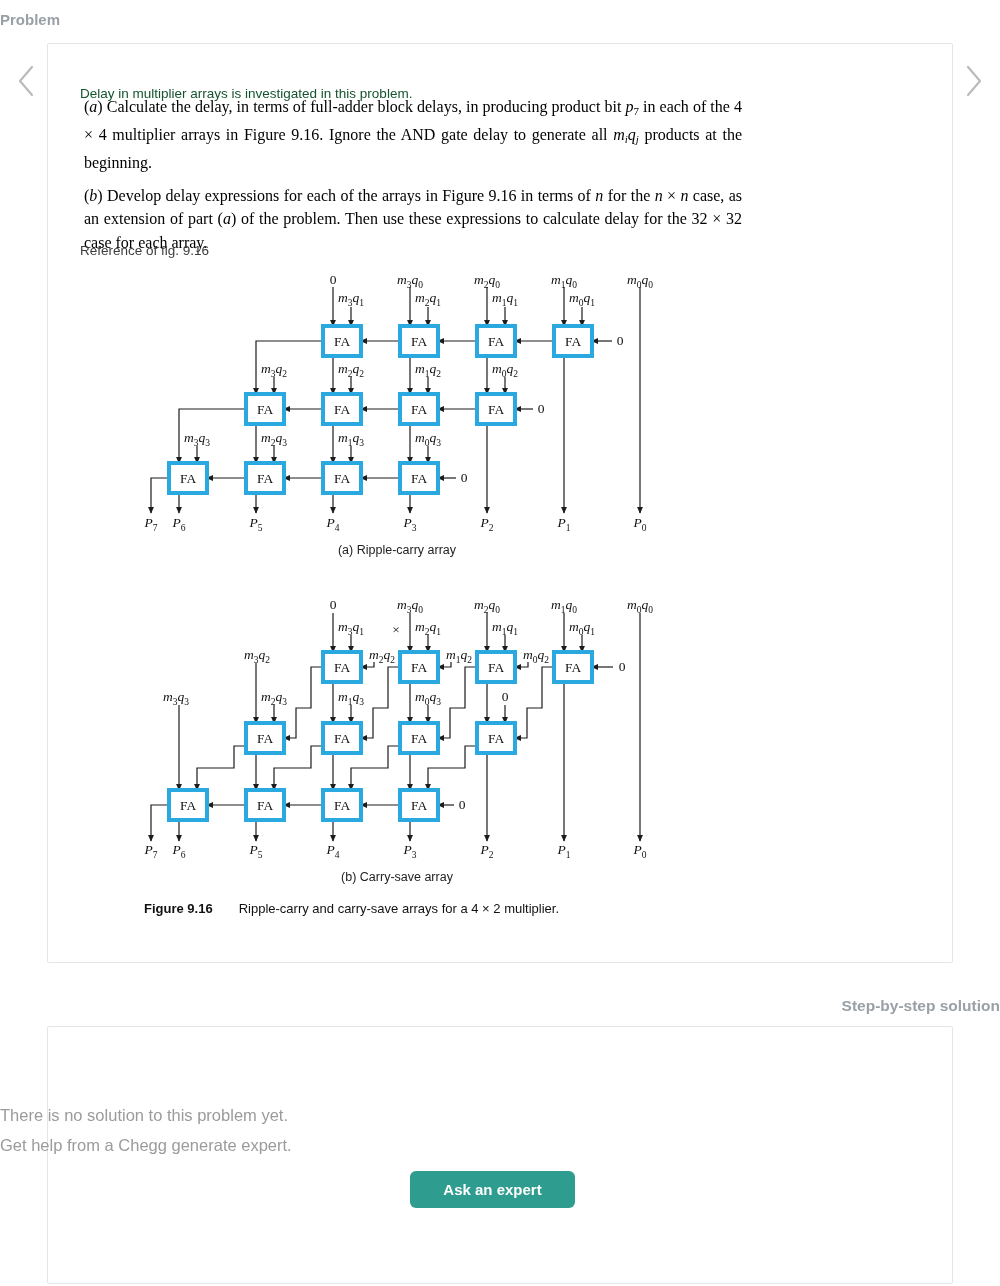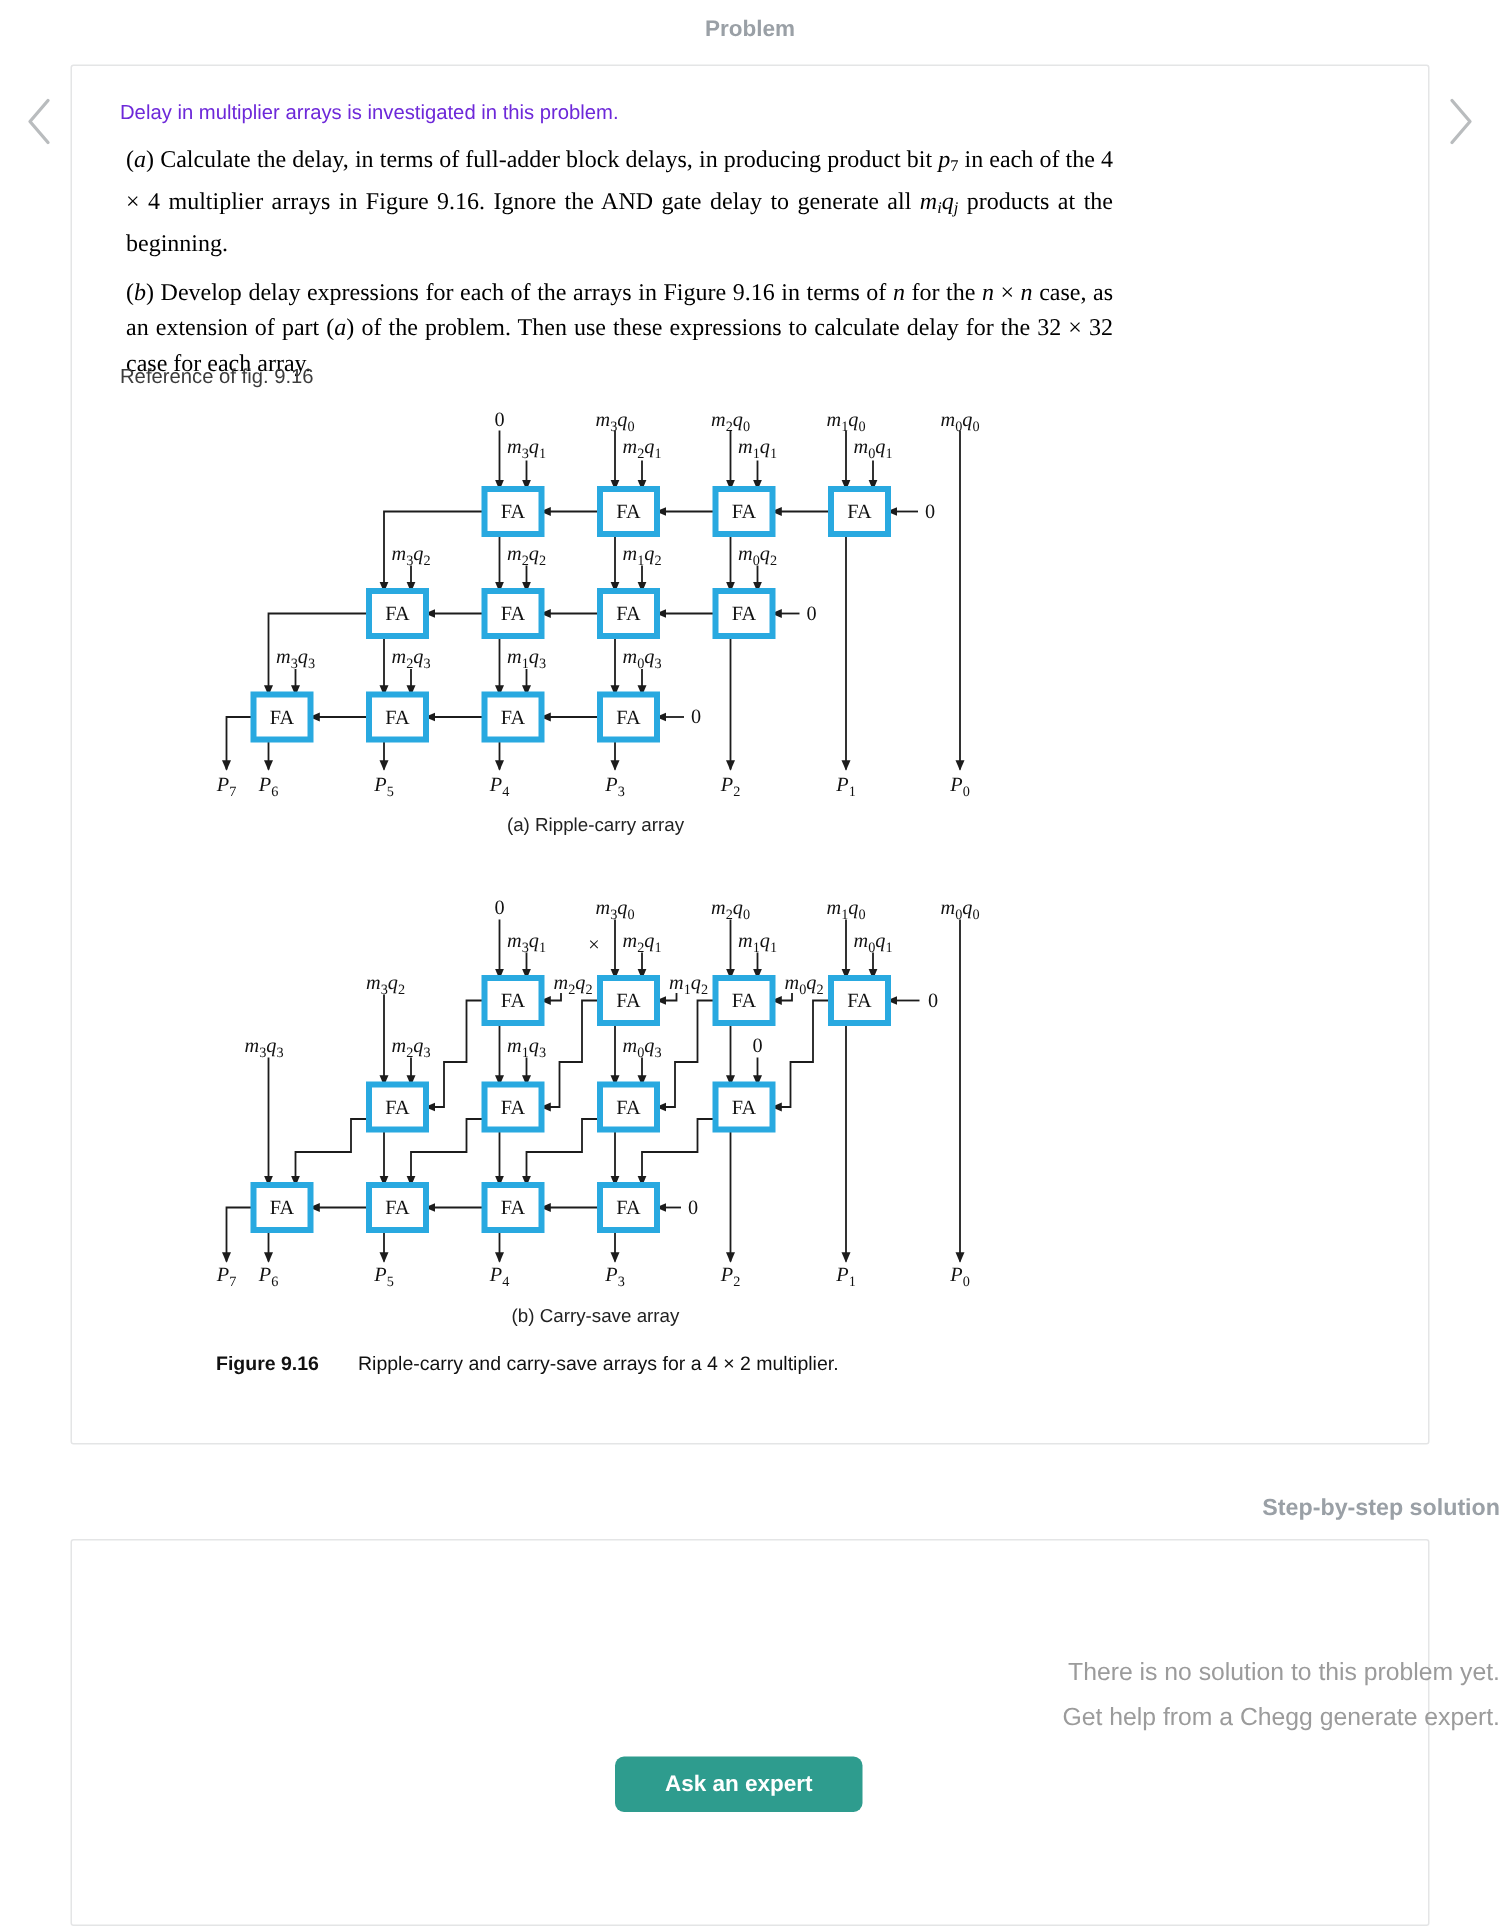--- a/index.html
+++ b/index.html
@@ -1,41 +1,41 @@
 <!DOCTYPE html>
 <html><head>
 <meta charset="utf-8">
 <style>
   html,body{margin:0;padding:0;background:#fff}
   body{width:1000px;height:1286px;position:relative;font-family:"Liberation Sans",sans-serif;color:#1a1a1a;overflow:hidden}
-  .page-header{position:absolute;top:11px;left:0;width:100%;text-align:center;font-size:15px;font-weight:bold;color:#9aa0a6}
+  .page-header{position:absolute;top:11px;left:0;width:100%;text-align:left;font-size:15px;font-weight:bold;color:#9aa0a6}
   .chev{position:absolute;top:63px;width:26px;height:36px;background:none;border:none;padding:0;cursor:pointer}
   .chev svg{stroke:#b9bcbe;stroke-width:2.2;fill:none;stroke-linecap:round;stroke-linejoin:round}
   .chev-left{left:13px}
   .chev-right{left:961px}
   .card{position:absolute;left:47px;width:904px;background:#fff;border:1px solid #e4e5e6;border-radius:2px}
   #card-problem{top:43px;height:918px}
   #card-solution{top:1026px;height:256px}
-  .intro{position:absolute;left:80px;top:67px;font-size:13.5px;color:#6d28d9}
+  .intro{position:absolute;left:80px;top:86px;font-size:13.5px;color:#14532d}
   .serif-block{position:absolute;left:84px;top:95px;width:658px;font-family:"Liberation Serif","DejaVu Serif",serif;font-size:16px;line-height:23.5px;text-align:justify;color:#000000}
   .serif-block p{margin:0 0 9px 0}
   .it{font-style:italic}
   .sub{font-size:68%;vertical-align:-0.25em}
   .reference{position:absolute;left:80px;top:243px;font-size:13.5px;color:#3c3c3c}
   svg.figure{position:absolute;left:0;top:250px}
   .wire{stroke:#1c1c1c;stroke-width:1.2;fill:none}
   .fa-rect{fill:#fff;stroke:#29a9e0;stroke-width:4}
   .fa-text{font-family:"Liberation Serif","DejaVu Serif",serif;font-size:13.5px;text-anchor:middle;fill:#111}
   .mlbl{font-family:"Liberation Serif","DejaVu Serif",serif;font-style:italic;font-size:13.5px;text-anchor:middle;fill:#111}
   .zlbl{font-family:"Liberation Serif","DejaVu Serif",serif;font-size:13.5px;text-anchor:middle;fill:#111}
   .svgcap{font-family:"Liberation Sans",sans-serif;font-size:12.5px;text-anchor:middle;fill:#222}
   .figcap{position:absolute;left:144px;top:901px;font-size:13px;color:#111}
   .figcap b{margin-right:26px}
   .sol-head{position:absolute;top:997px;left:0;width:100%;text-align:right;font-weight:bold;font-size:15.5px;color:#9aa0a6}
-  .empty-msg{position:absolute;left:0;width:100%;text-align:right;color:#9b9b9b;font-size:16.5px}
+  .empty-msg{position:absolute;left:0;width:100%;text-align:left;color:#9b9b9b;font-size:16.5px}
   #empty-msg-1{top:1106px}
   #empty-msg-2{top:1136px}
   .ask-btn{position:absolute;left:410px;top:1171px;width:165px;height:37px;background:#2e9c8e;color:#fff;font-weight:bold;font-size:15px;border:none;border-radius:6px;font-family:"Liberation Sans",sans-serif;cursor:pointer}
 </style>
 </head>
 <body>
 
 <div class="page-header">Problem</div>
 
 <button class="chev chev-left" aria-label="previous">

